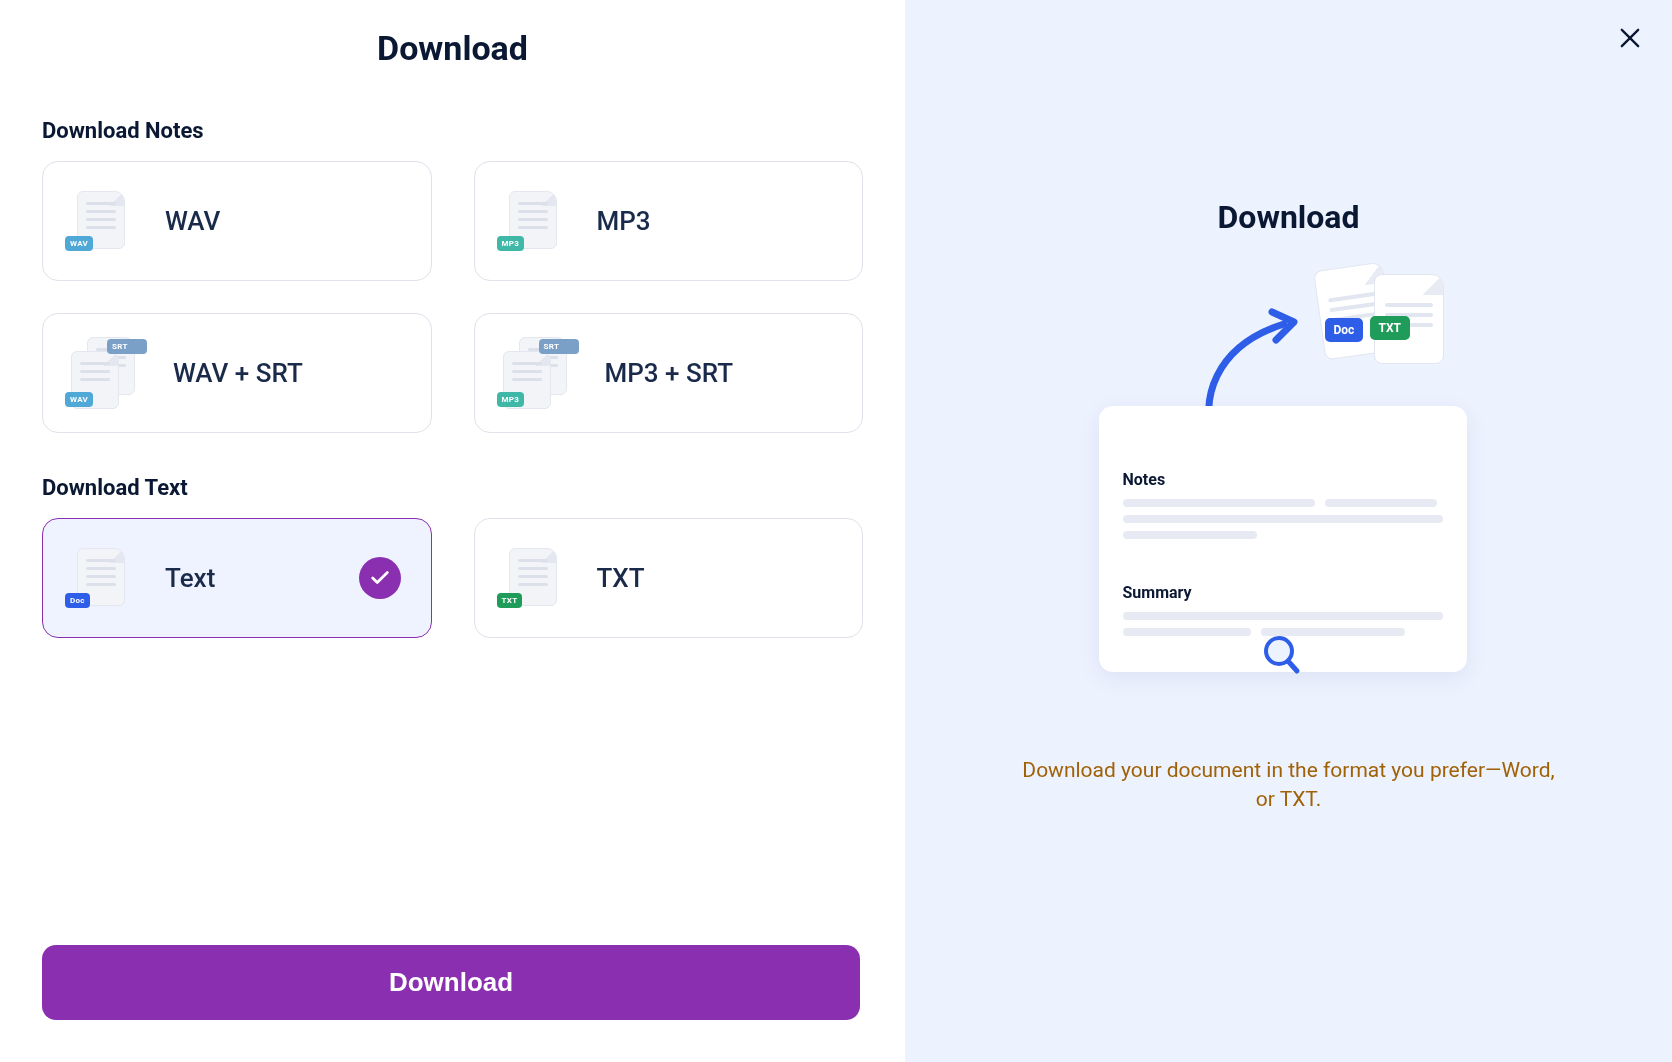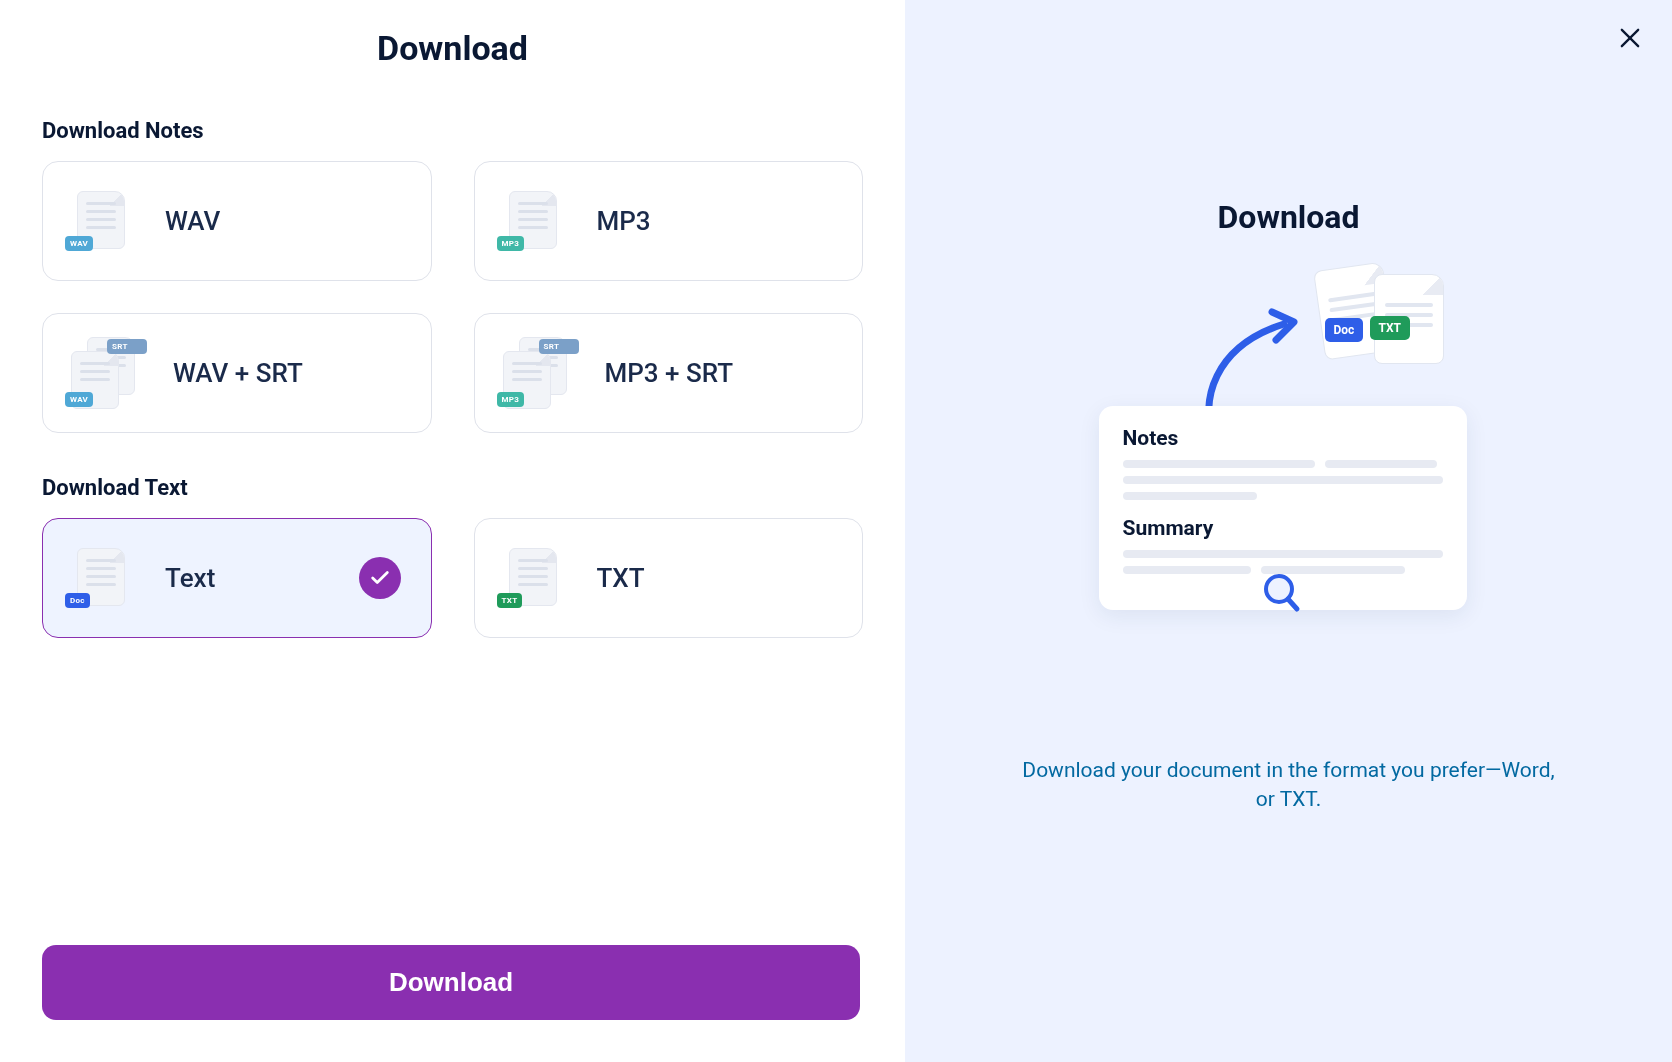--- a/index.html
+++ b/index.html
@@ -202,39 +202,39 @@
 .ill-card {
   position: absolute;
   top: 140px;
   left: 0;
   width: 368px;
   background: #fff;
   border-radius: 14px;
   padding: 20px 24px;
   box-shadow: 0 6px 22px rgba(30,50,90,0.08);
 }
-.ill-card h4 { font-size: 21px; font-weight: 700; margin-bottom: 10px; }
+.ill-card h4 { font-size: 16px; font-weight: 700; margin-bottom: 10px; margin-top: 44px; }
 .ill-card .bar-row { display: flex; gap: 10px; margin-bottom: 8px; }
 .ill-card .bar { height: 8px; background: #e7eaf2; border-radius: 4px; }
 .ill-card .section { margin-bottom: 16px; }
 .ill-actions h4 { display: flex; align-items: center; gap: 8px; }
 .ill-actions .bullet-row { display: flex; align-items: center; gap: 10px; margin-bottom: 10px; }
 .ill-actions .dot { width: 10px; height: 10px; background: #1f4fe0; border-radius: 50%; flex-shrink: 0; }
 .ill-magnifier {
   position: absolute;
   bottom: -5px;
   left: 160px;
 }
 .info-desc {
   font-size: 21px;
   text-align: center;
   max-width: 540px;
   line-height: 1.4;
   margin-top: 50px;
-  color: #0369a1;
+  color: #a16207;
 }
 </style>
 </head>
 <body>
 
 <div class="left-panel">
   <h1 class="page-title">Download</h1>
 
   <div class="section-title">Download Notes</div>
   <div class="option-grid">

